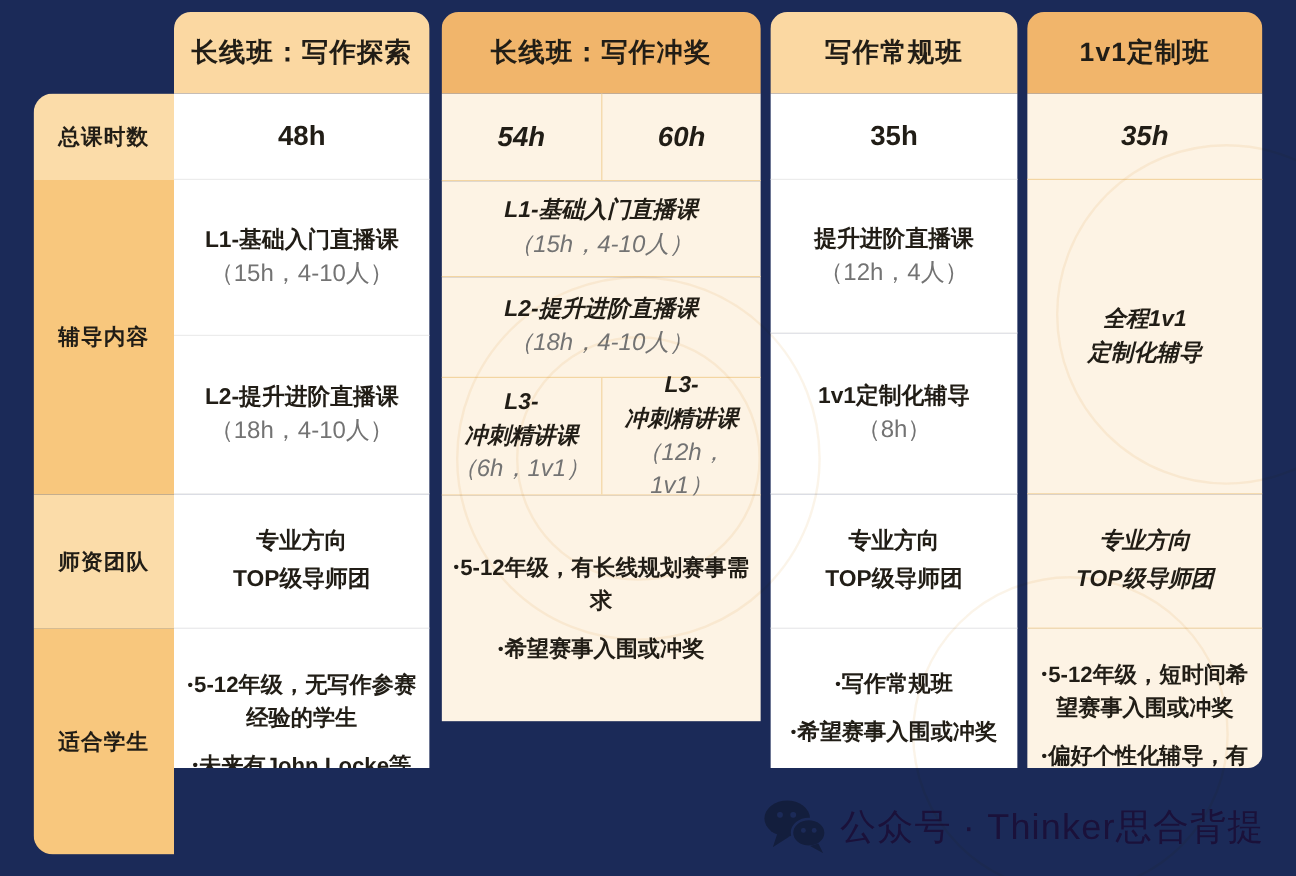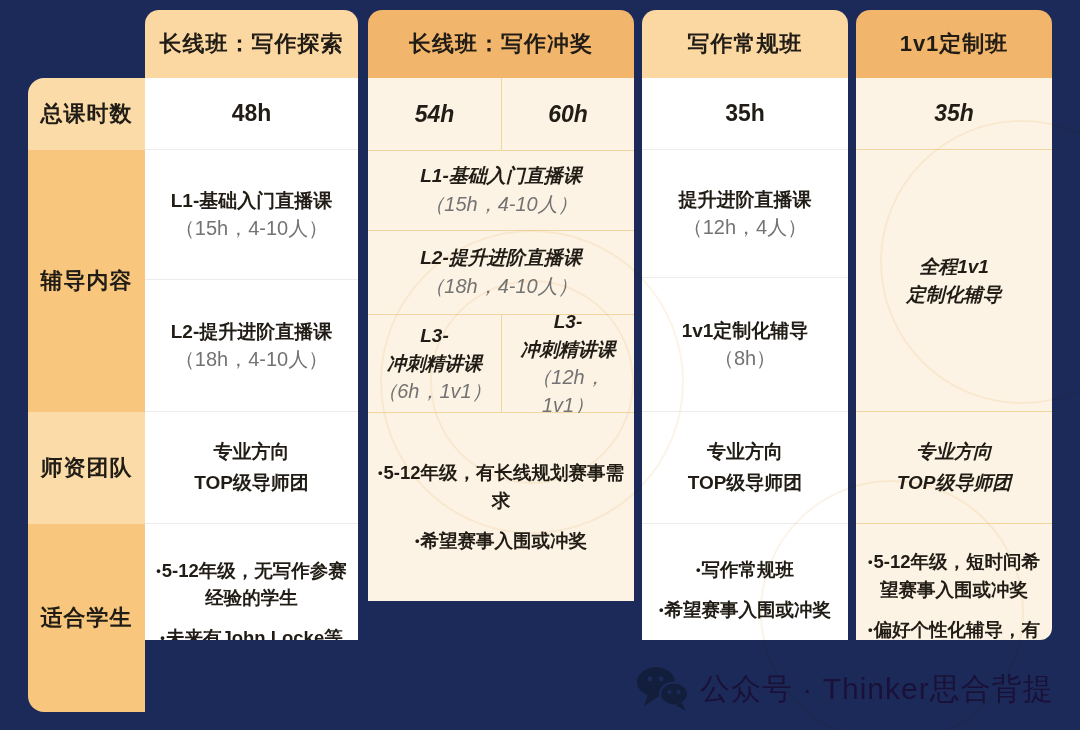--- a/index.html
+++ b/index.html
@@ -6,21 +6,21 @@
   .canvas{
     position:relative;width:1080px;height:730px;background:#1B2A58;overflow:hidden;
     font-family:"Liberation Sans","DejaVu Sans",sans-serif;color:#211D16;
   }
   
   .labelcol{
     position:absolute;left:28px;top:78px;width:117px;height:634px;
     border-radius:16px 0 0 16px;overflow:hidden;display:flex;flex-direction:column;z-index:1;
   }
   .labelcell{display:flex;align-items:center;justify-content:center;
-    font-weight:bold;font-size:22px;letter-spacing:1px;}
+    font-weight:bold;font-size:18px;letter-spacing:1px;}
   .lab-light{background:#FBDCA9;}
   .lab-dark{background:#F8C77D;}
   .lh1{height:72px;} .lh2{height:262px;} .lh3{height:112px;} .lh4{height:188px;}
 
   
   .col{position:absolute;top:10px;height:630px;display:flex;flex-direction:column;
     border-radius:14px 14px 0 0;overflow:hidden;z-index:1;}
   .col1{left:145px;width:213px;}
   .col2{left:368px;width:266px;}
   .col3{left:642px;width:206px;}

